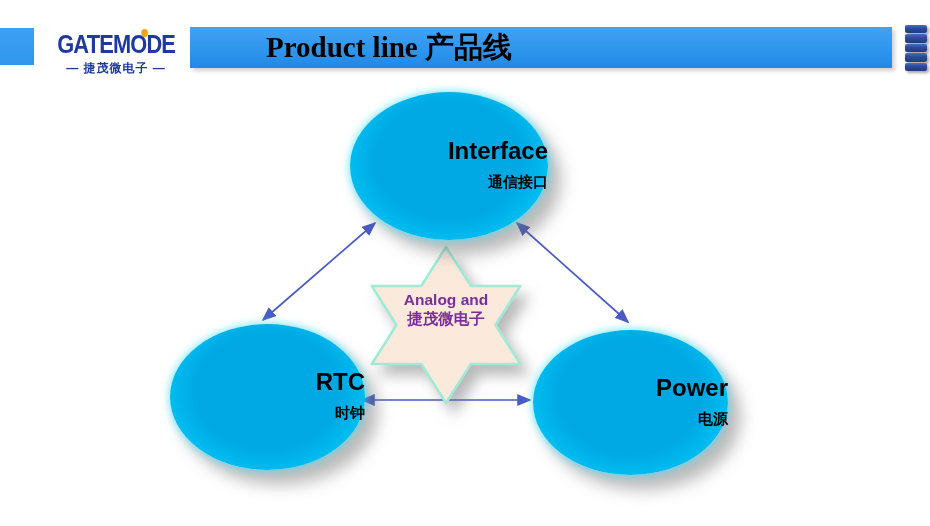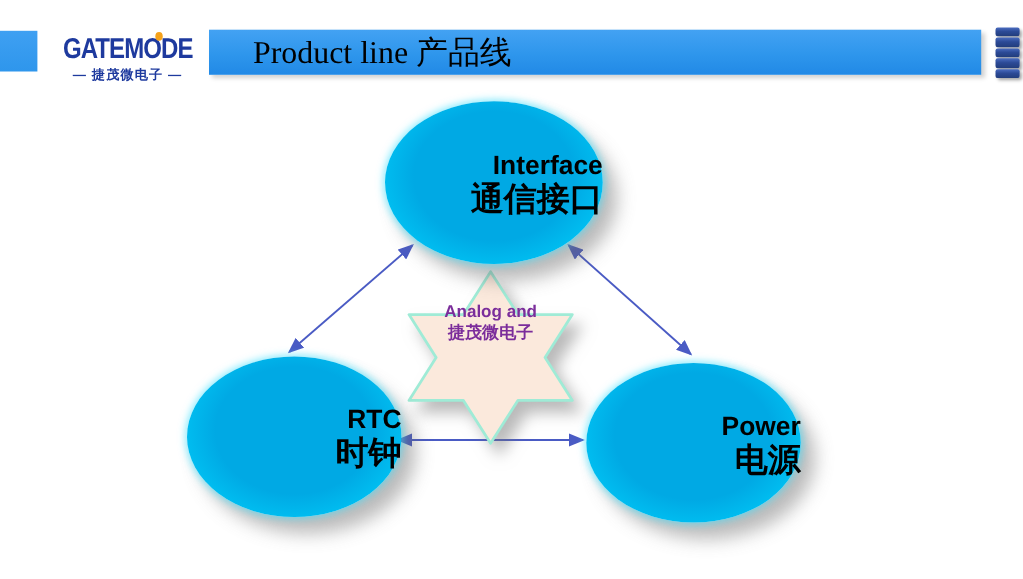--- a/index.html
+++ b/index.html
@@ -29,22 +29,22 @@
     margin-top:3px;font-size:12px;font-weight:bold;color:var(--logo-navy,#1e3a9e);
     letter-spacing:1px;white-space:nowrap;
   }
   .title-bar{
     position:absolute;left:190px;top:27px;width:702px;height:41px;
     background:linear-gradient(180deg,#43a2f3 0%,var(--header-blue,#2e96ec) 55%,#2189e6 100%);
     box-shadow:3px 3px 4px rgba(0,0,0,.18);
     display:flex;align-items:center;
   }
   .title-text{
-    font-family:"Liberation Serif",serif;font-weight:normal;font-size:29px;color:#000;
-    padding-left:40px;white-space:nowrap;
+    font-family:"Liberation Serif",serif;font-weight:bold;font-size:29px;color:#000;
+    padding-left:76px;white-space:nowrap;
   }
   .books-icon{
     position:absolute;left:905px;top:25px;width:22px;
     display:flex;flex-direction:column;gap:1px;
   }
   .books-icon .bar{
     width:22px;height:8.4px;border-radius:2px;
     background:linear-gradient(180deg,#4a6cc0 0%,var(--books-navy,#2c4a96) 45%,#223d7c 100%);
     box-shadow:2px 2px 3px rgba(0,0,0,.35);
   }
@@ -52,26 +52,26 @@
   .arrow-layer{position:absolute;left:0;top:0;width:930px;height:526px;}
   .node{
     position:absolute;border-radius:50%;
     background:radial-gradient(ellipse at 50% 46%,
       #00a9e4 0%, #00a9e4 52%, #00bdf0 72%, #12d7fc 88%, #62ecff 100%);
     box-shadow:0 0 7px 2px rgba(64,224,255,.55), 12px 14px 16px 1px rgba(105,105,105,.45);
     display:flex;flex-direction:column;align-items:flex-end;justify-content:center;
     text-align:center;color:#000;font-weight:bold;
   }
   .node .en{font-size:24px;line-height:31px;}
-  .node .zh{font-size:30px;line-height:31px;}
+  .node .zh{font-size:15px;line-height:31px;}
   #node-interface{left:350px;top:92px;width:198px;height:148px;}
   #node-rtc{left:170px;top:324px;width:195px;height:146px;}
   #node-power{left:533px;top:330px;width:195px;height:145px;}
   .star-text{
-    position:absolute;left:381px;top:274px;width:130px;text-align:center;
+    position:absolute;left:381px;top:290px;width:130px;text-align:center;
     font-weight:bold;font-size:15.5px;line-height:19px;color:var(--star-text,#7b2d9b);
   }
   .star-text span{display:block;}
 </style>
 </head>
 <body>
 
 <div id="slide">
 
   <div class="accent-bar"></div>

